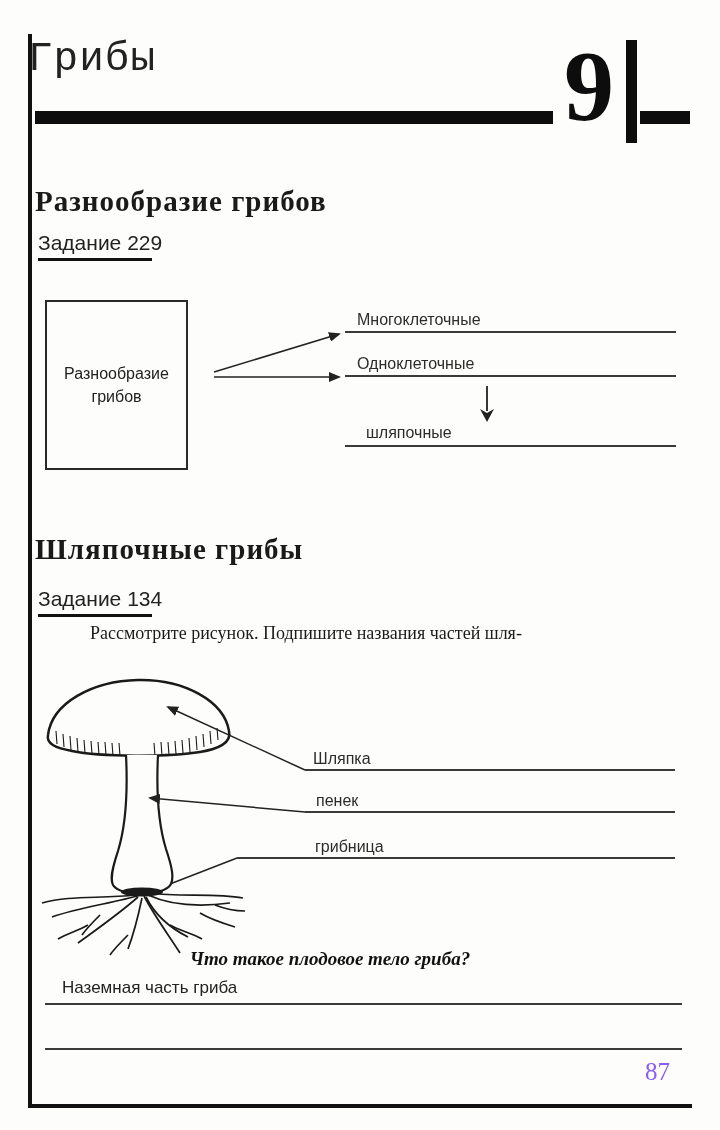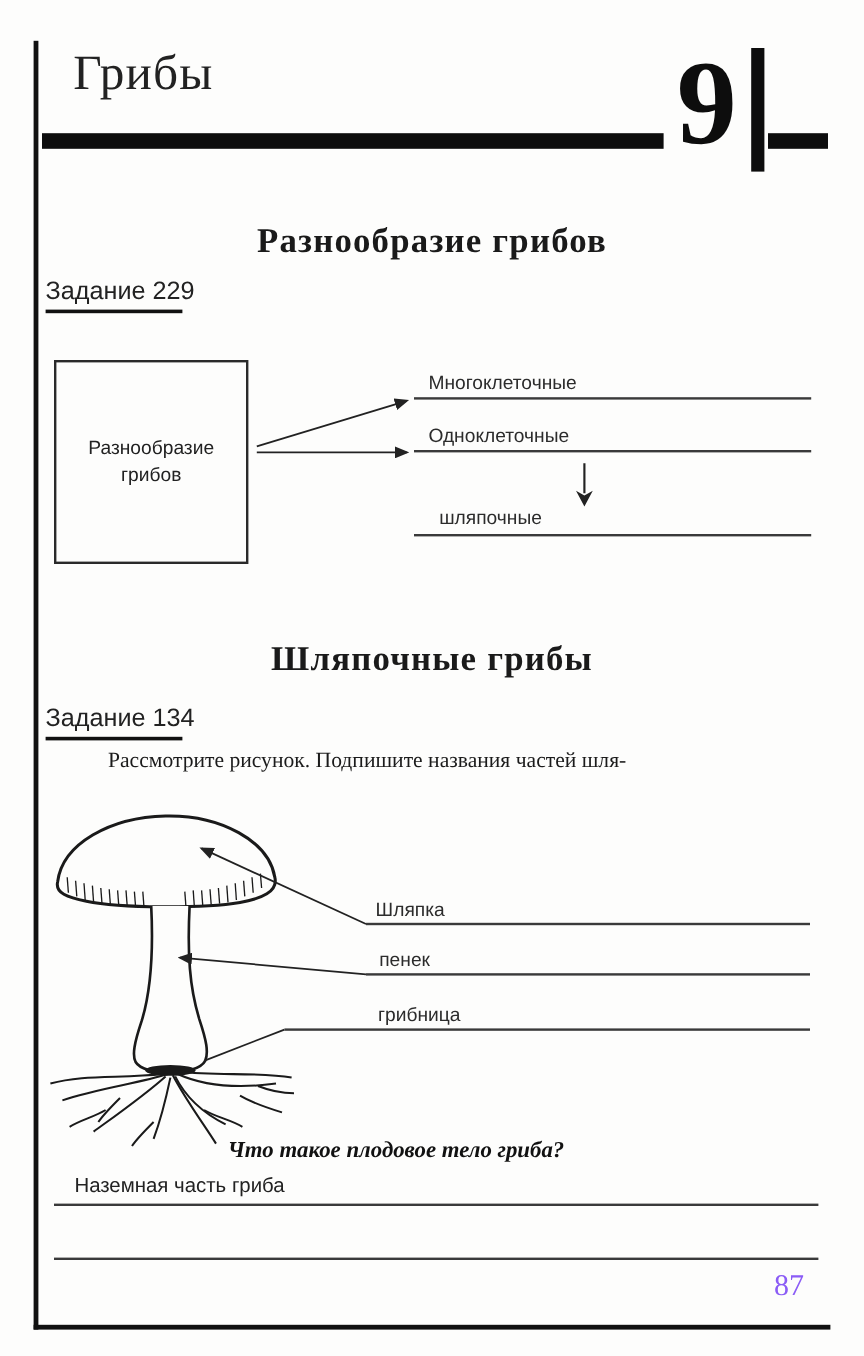--- a/index.html
+++ b/index.html
@@ -17,53 +17,52 @@
   .abs { position: absolute; }
 
   
   .left-border  { left: 28px; top: 34px; width: 4px;  height: 1074px; background: #111; }
   .bottom-border{ left: 28px; top: 1104px; width: 664px; height: 4px; background: #111; }
 
   
   .header-title {
     left: 28px; top: 36px;
     font-size: 41px; letter-spacing: 1px; color: #222;
-    font-family: Liberation Serif, serif;
-    padding-left: 33px;
+    font-family: Liberation Mono, monospace;
   }
   .chapter-rule       { left: 35px;  top: 111px; width: 518px; height: 13px; background: #0d0d0d; }
   .chapter-rule-right { left: 640px; top: 111px; width: 50px;  height: 13px; background: #0d0d0d; }
   .chapter-vbar       { left: 626px; top: 40px;  width: 11px;  height: 103px; background: #0d0d0d; }
   .chapter-number {
     left: 552px; top: 30px; width: 74px; height: 112px;
     font-family: "Liberation Serif", serif;
     font-size: 100px; font-weight: 900; line-height: 112px;
     text-align: center; color: #0d0d0d;
   }
 
   
   .section-title {
-    left: 35px; width: 650px; text-align: center;
+    left: 35px; width: 650px; 
     font-family: "Liberation Serif", serif;
     font-weight: bold; font-size: 29px; letter-spacing: 1px; color: #1a1a1a;
   }
   .title-1 { top: 185px; }
   .title-2 { top: 533px; }
 
   .task-label { font-size: 21px; color: #222; }
   .task-underline { height: 3px; background: #111; }
 
   .serif-body {
     font-family: "Liberation Serif", serif;
     font-size: 18px; color: #1b1b1b; line-height: 25px;
   }
 
   
   .scheme-box {
-    left: 45px; top: 300px; width: 162px; height: 170px;
+    left: 45px; top: 300px; width: 143px; height: 170px;
     border: 2px solid #2a2a2a; background: #fdfdfc;
     display: flex; align-items: center; justify-content: center;
   }
   .scheme-box-label { text-align: center; font-size: 16px; line-height: 23px; color: #222; }
   .blank-line { height: 2px; background: #3a3a3a; }
   .scheme-label { font-size: 16px; color: #2c2c2c; }
 
   
   .mush-label { font-size: 16px; color: #2c2c2c; }
 

